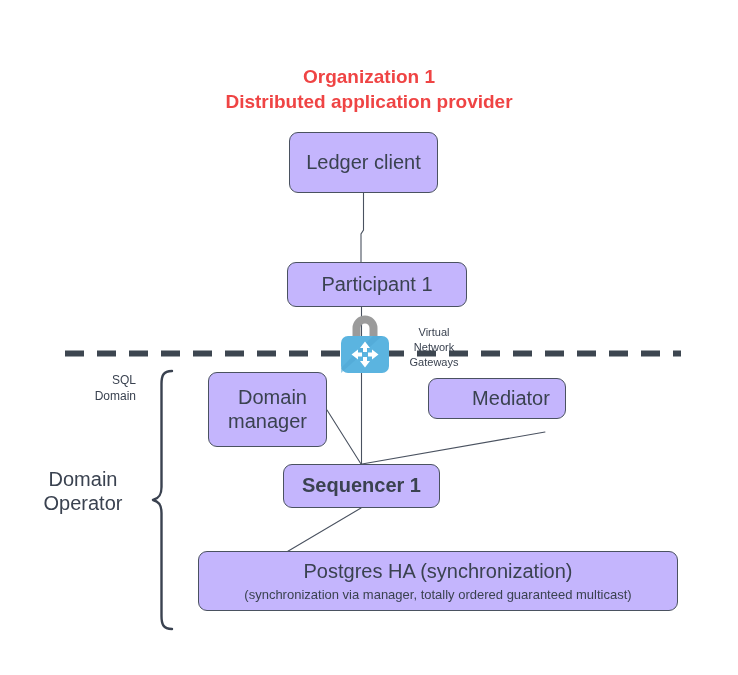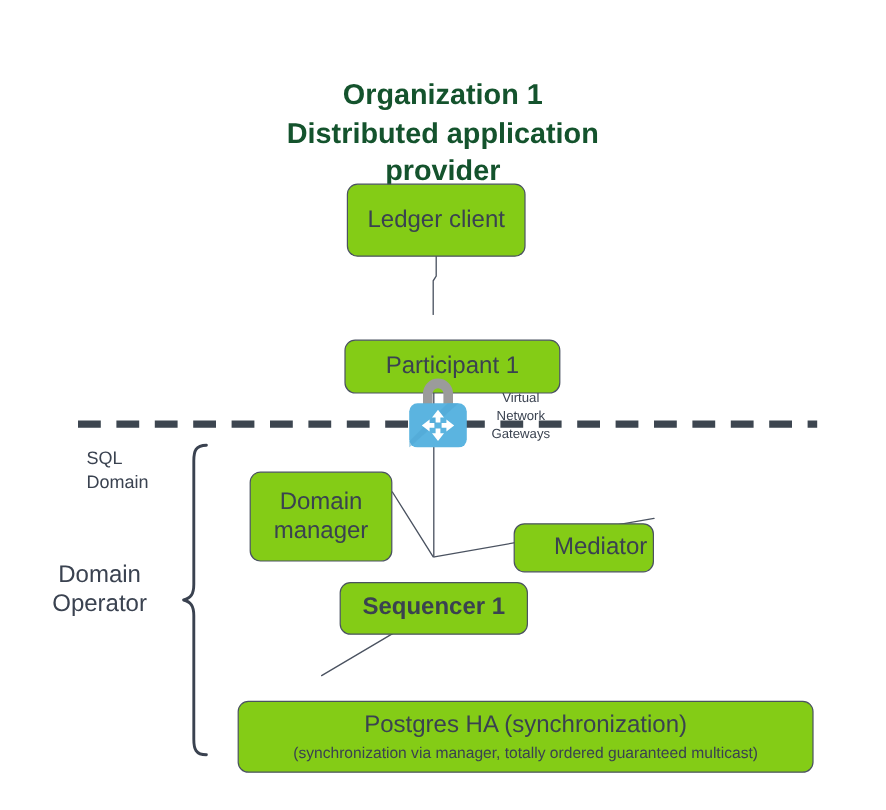--- a/index.html
+++ b/index.html
@@ -2,41 +2,41 @@
 <html><head>
 <meta charset="utf-8">
 <style>
   html,body{margin:0;padding:0;background:#ffffff;}
   body{width:738px;height:675px;position:relative;overflow:hidden;
        font-family:"Liberation Sans","DejaVu Sans",sans-serif;color:#3A4250;}
   #canvas{position:absolute;left:0;top:0;width:738px;height:675px;}
 
   .svg-layer{position:absolute;left:0;top:0;width:738px;height:675px;}
 
-  .node{position:absolute;box-sizing:border-box;background:#84cc16;
+  .node{position:absolute;box-sizing:border-box;background:#c4b5fd;
         border:1px solid #4A5260;border-radius:9px;
         display:flex;flex-direction:column;align-items:center;justify-content:center;
-        text-align:center;line-height:1.16;z-index:3;margin-top:21px;}
+        text-align:right;line-height:1.16;z-index:3;}
   .node .ttl{display:block;white-space:pre-line;}
 
   #node-ledger-client{left:289px;top:132px;width:149px;height:61px;font-size:20px;}
   #node-participant-1{left:287px;top:262px;width:180px;height:45px;font-size:20px;}
   #node-domain-manager{left:208px;top:372px;width:119px;height:75px;font-size:20px;}
-  #node-mediator{left:428px;top:415px;width:117px;height:41px;font-size:20px;padding-left:28px;}
+  #node-mediator{left:428px;top:378px;width:138px;height:41px;font-size:20px;padding-left:28px;}
   #node-sequencer-1{left:283px;top:464px;width:157px;height:44px;font-size:20px;font-weight:bold;}
-  #node-postgres{left:198px;top:563px;width:480px;height:60px;}
+  #node-postgres{left:198px;top:551px;width:480px;height:60px;}
   #node-postgres .ttl{font-size:20px;}
   #node-postgres .sub{font-size:13px;margin-top:3px;display:block;}
 
   #org-title{position:absolute;left:199px;top:64px;width:340px;
-             text-align:center;font-size:24px;font-weight:bold;line-height:1.32;
-             color:#14532d;z-index:3;white-space:pre-line;}
+             text-align:center;font-size:19px;font-weight:bold;line-height:1.32;
+             color:#ef4444;z-index:3;white-space:pre-line;}
 
-  #label-sql-domain{position:absolute;left:72px;top:373px;width:82px;
-        text-align:left;font-size:15px;line-height:1.32;color:#3A4250;
+  #label-sql-domain{position:absolute;left:54px;top:373px;width:82px;
+        text-align:right;font-size:12px;line-height:1.32;color:#3A4250;
         white-space:pre-line;z-index:3;}
   #label-domain-operator{position:absolute;left:18px;top:468px;width:130px;
         text-align:center;font-size:20px;line-height:1.18;color:#3A4250;
         white-space:pre-line;z-index:3;}
   #label-vng{position:absolute;left:399px;top:325px;width:70px;
         text-align:center;font-size:11px;line-height:1.38;color:#3A4250;
         white-space:pre-line;z-index:3;}
 
   #icon-vng{position:absolute;left:335px;top:311px;width:60px;height:62px;z-index:4;}
 </style>

